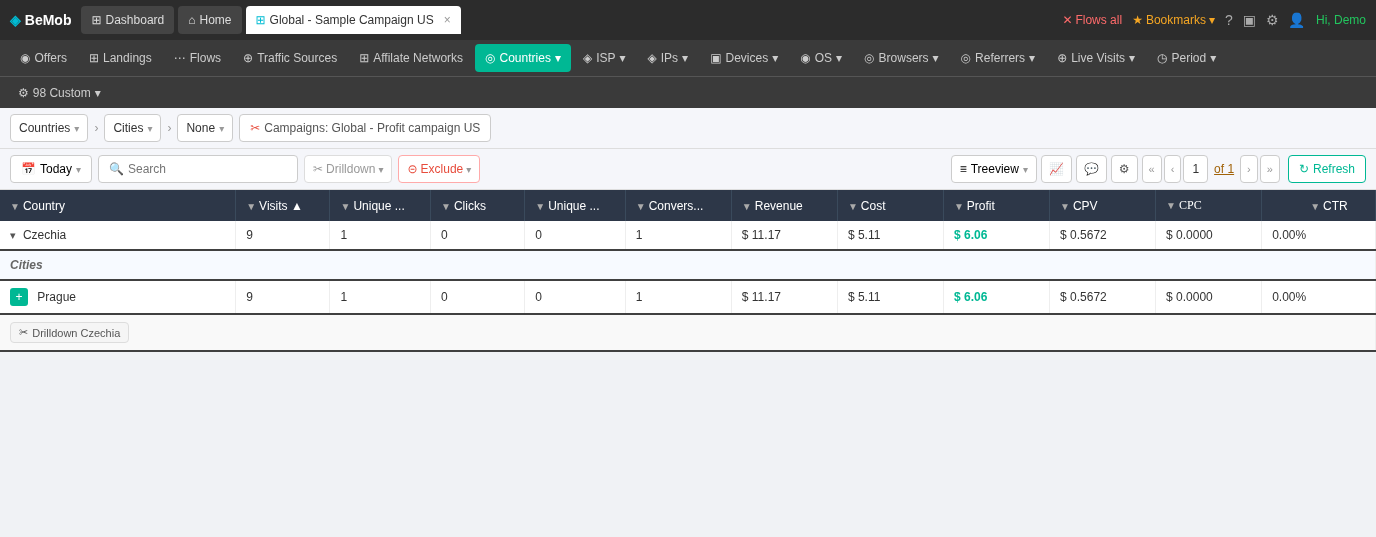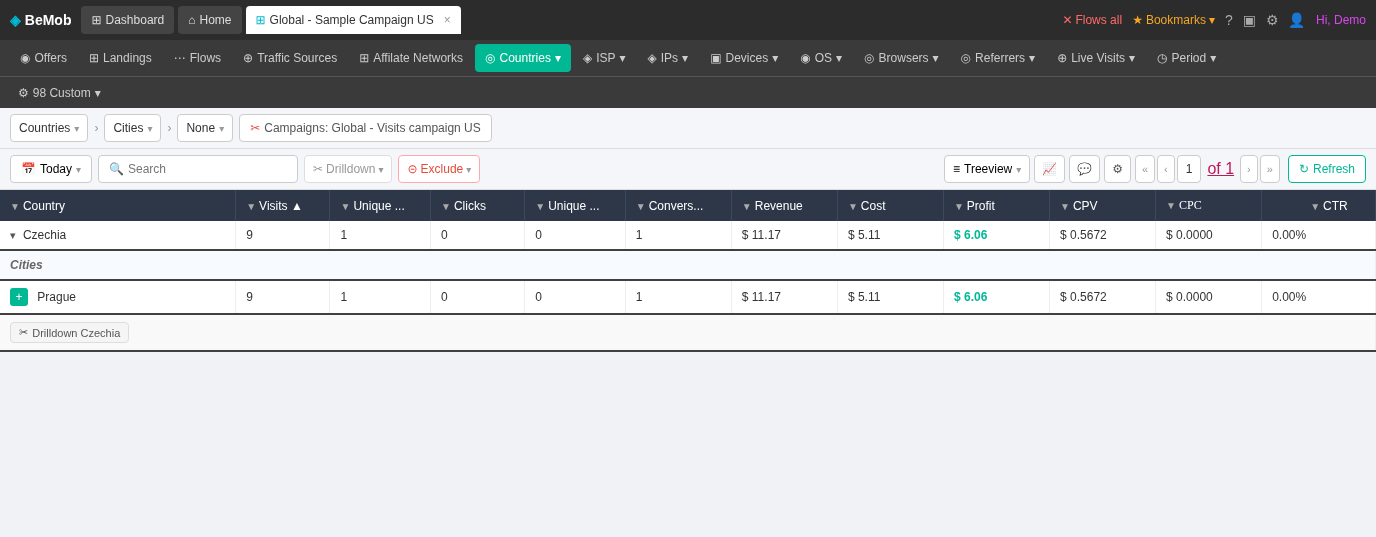--- a/index.html
+++ b/index.html
@@ -228,21 +228,21 @@
     }
     .page-num {
       background: #fff;
       border: 1px solid #ccc;
       border-radius: 4px;
       padding: 3px 8px;
       font-size: 12px;
       height: 28px;
       display: flex; align-items: center;
     }
-    .page-of { font-size: 16px; color: #be185d; padding: 0 4px; text-decoration: underline; }
+    .page-of { font-size: 12px; color: #a16207; padding: 0 4px; text-decoration: underline; }
     .refresh-btn {
       background: #fff;
       border: 1px solid #00b894;
       border-radius: 4px;
       padding: 4px 10px;
       font-size: 12px;
       cursor: pointer;
       display: flex; align-items: center; gap: 4px;
       height: 28px;
       color: #00b894;
@@ -335,21 +335,21 @@
     </span>
     <span class="bookmarks">
       <span>★</span>
       <span>Bookmarks</span>
       <span>▾</span>
     </span>
     <span class="top-icon">?</span>
     <span class="top-icon">▣</span>
     <span class="top-icon">⚙</span>
     <span class="top-icon">👤</span>
-    <span style="color:#d946ef;">Hi, Demo</span>
+    <span style="color:#22c55e;">Hi, Demo</span>
   </div>
 </div>
 
 <div class="second-nav">
   <button class="snav-btn">
     <span>◉</span>
     <span>Offers</span>
   </button>
   <button class="snav-btn">
     <span>⊞</span>
@@ -432,21 +432,21 @@
     <span>Cities</span>
     <span class="dropdown-arrow">▾</span>
   </div>
   <span class="arrow-sep">›</span>
   <div class="select-box">
     <span>None</span>
     <span class="dropdown-arrow">▾</span>
   </div>
   <div class="campaign-label">
     <span class="icon">✂</span>
-    <span>Campaigns: Global - Visits campaign US</span>
+    <span>Campaigns: Global - Profit campaign US</span>
   </div>
 </div>
 
 <div class="filter-row">
   <button class="date-btn">
     <span>📅</span>
     <span>Today</span>
     <span class="dropdown-arrow">▾</span>
   </button>
   <div class="search-input">

